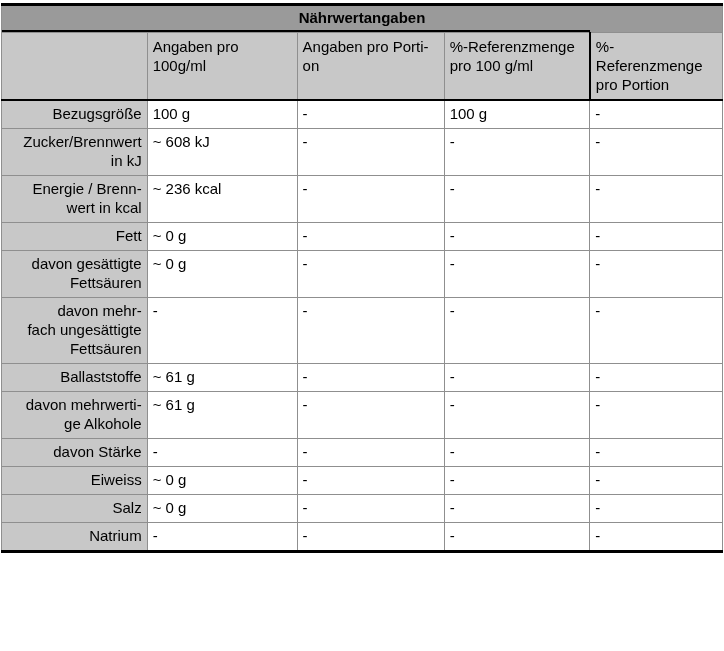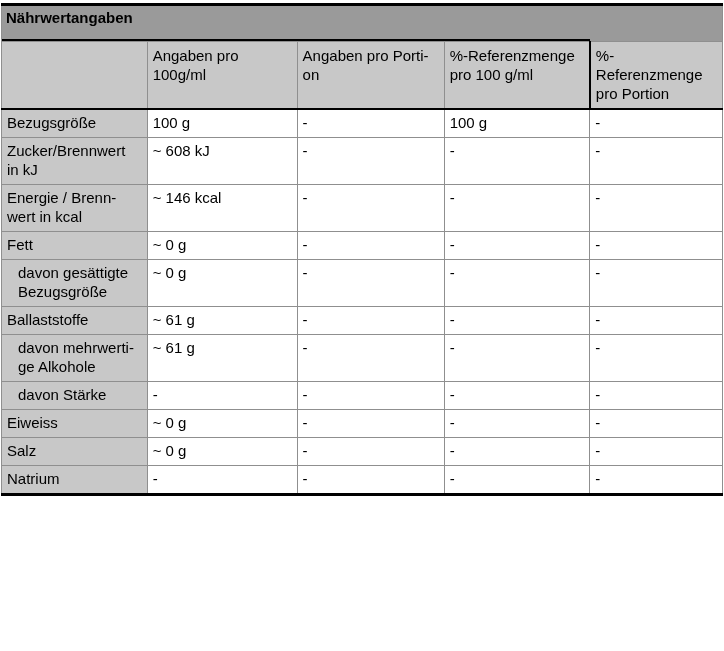--- a/index.html
+++ b/index.html
@@ -33,37 +33,38 @@
     padding:3px 5px 5px 5px;
     vertical-align:top;
     text-align:left;
     font-weight:normal;
     white-space:pre-line;
     overflow:hidden;
   }
   th.title-cell{
     background-color:var(--title-bg);
     font-weight:bold;
-    padding:2px 4px 14px 4px;
+    text-align:center;
+    padding:2px 4px 5px 4px;
     border-bottom:1px solid var(--grid-line);
     
     background-image:linear-gradient(to right, var(--heavy-line) 0 81.6%, rgba(0,0,0,0) 81.6%);
     background-size:100% 2px;
     background-position:left bottom;
     background-repeat:no-repeat;
     margin-top:45px;
   }
   tr.header-row th{
     background:var(--header-bg);
     border-top:0;
     border-bottom:2px solid var(--heavy-line);
     padding-top:4px;
   }
   tr.header-row th.col4{ border-right:2px solid var(--heavy-line); }
-  td.lbl{ background:var(--label-col-bg); }
+  td.lbl{ background:var(--label-col-bg);text-align:right; }
   td.lbl.sub{ padding-left:16px; }
 </style>
 </head>
 <body>
 
 <table class="nutrition">
   <colgroup>
     <col style="width:20.2%">
       <col style="width:20.8%">
       <col style="width:20.4%">
@@ -98,36 +99,45 @@
       <td class="lbl">Zucker/Brennwert
 in kJ</td>
       <td>~ 608 kJ</td>
       <td>-</td>
       <td>-</td>
       <td>-</td>
     </tr>
     <tr>
       <td class="lbl">Energie / Brenn-
 wert in kcal</td>
-      <td>~ 146 kcal</td>
+      <td>~ 236 kcal</td>
       <td>-</td>
       <td>-</td>
       <td>-</td>
     </tr>
     <tr>
       <td class="lbl">Fett</td>
       <td>~ 0 g</td>
       <td>-</td>
       <td>-</td>
       <td>-</td>
     </tr>
     <tr>
       <td class="lbl sub">davon gesättigte
-Bezugsgröße</td>
+Fettsäuren</td>
       <td>~ 0 g</td>
+      <td>-</td>
+      <td>-</td>
+      <td>-</td>
+    </tr>
+    <tr>
+      <td class="lbl sub">davon mehr-
+fach ungesättigte
+Fettsäuren</td>
+      <td>-</td>
       <td>-</td>
       <td>-</td>
       <td>-</td>
     </tr>
     <tr>
       <td class="lbl">Ballaststoffe</td>
       <td>~ 61 g</td>
       <td>-</td>
       <td>-</td>
       <td>-</td>

